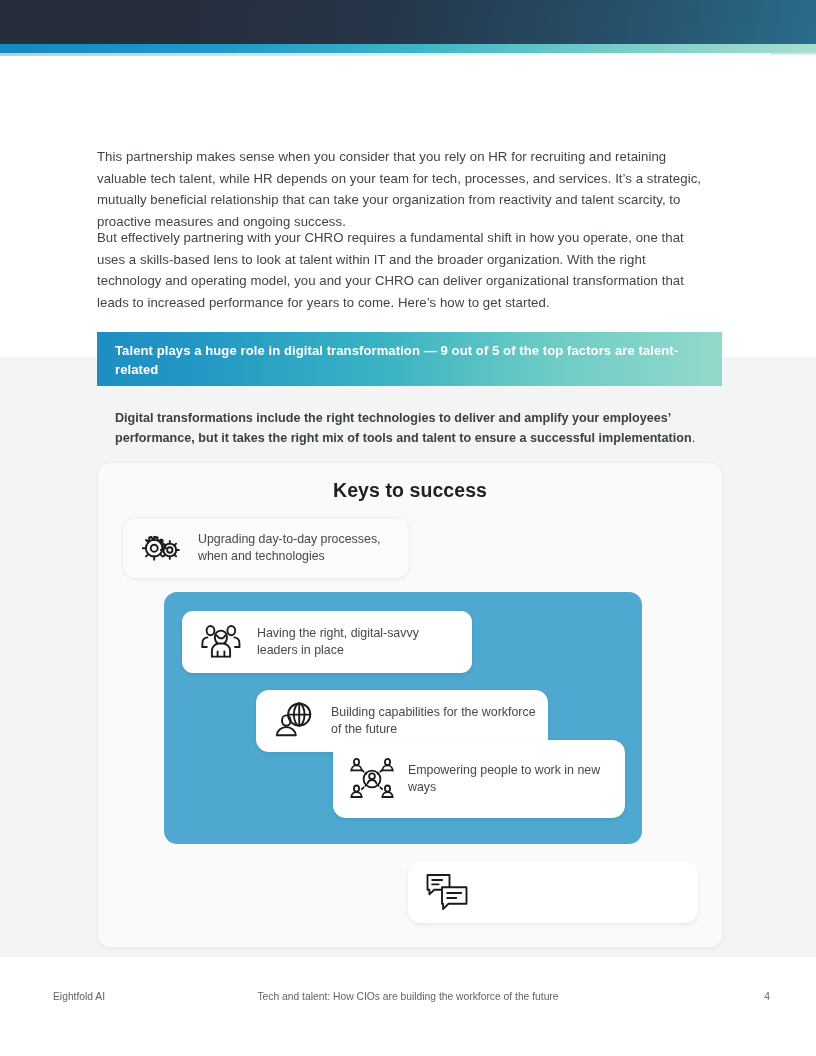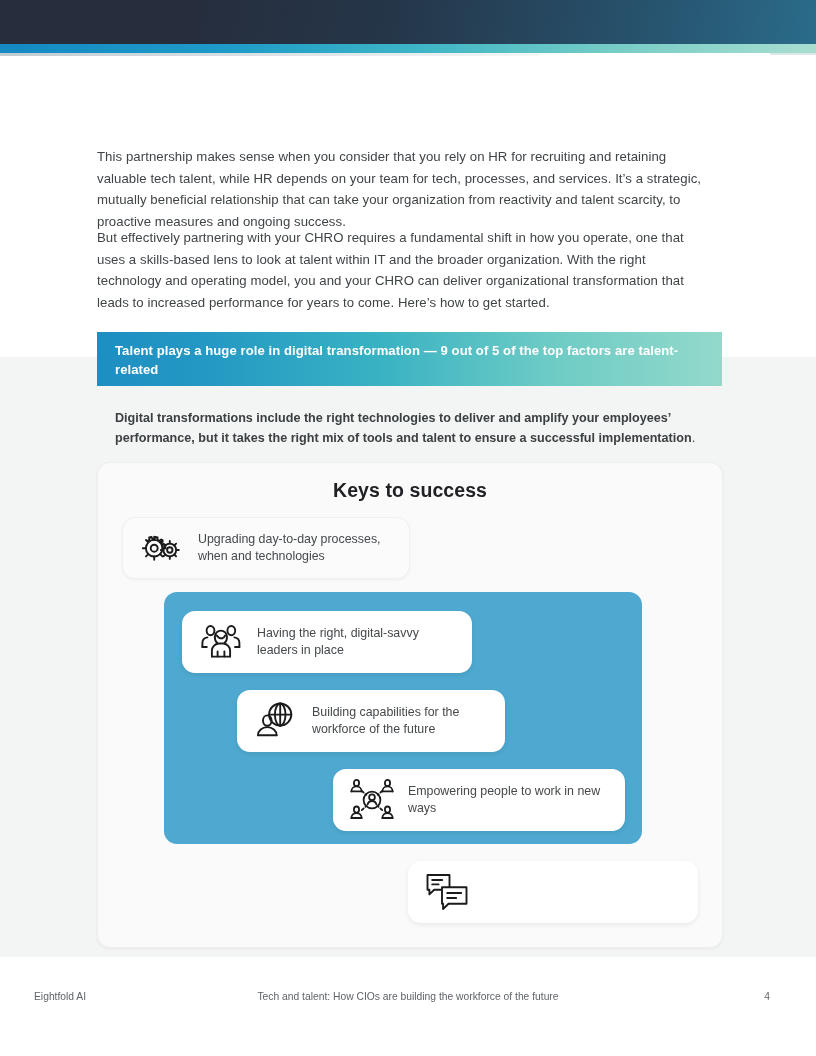--- a/index.html
+++ b/index.html
@@ -164,36 +164,36 @@
   .pill-label {
     font-size: 12.4px;
     line-height: 17.5px;
     color: #45494c;
     margin-left: 13px;
     margin-right: 10px;
   }
 
   
   .pill-1 { left: 122px; top: 517px; width: 288px; height: 62px; }
-  .pill-2 { left: 182px; top: 611px; width: 290px; height: 62px; }
-  .pill-3 { left: 237px; top: 690px; width: 268px; height: 62px; }
-  .pill-4 { left: 333px; top: 769px; width: 292px; height: 62px; }
+  .pill-2 { left: 182px; top: 611px; width: 290px; height: 62px; border-radius: 11px; }
+  .pill-3 { left: 256px; top: 690px; width: 292px; height: 62px; }
+  .pill-4 { left: 333px; top: 740px; width: 292px; height: 78px; }
   .pill-5 { left: 408px; top: 861px; width: 290px; height: 62px; }
 
   
   .footer {
     position: absolute;
     left: 0;
     top: 991px;
     width: 816px;
     height: 18px;
     font-size: 10.3px;
     color: #5f6368;
   }
-  .footer-left  { position: absolute; left: 34px;  top: 0; }
+  .footer-left  { position: absolute; left: 53px;  top: 0; }
   .footer-center{ position: absolute; left: 0; top: 0; width: 816px; text-align: center; }
   .footer-right { position: absolute; right: 46px; top: 0; }
 </style>
 </head>
 <body>
 
 <div class="header-band"></div>
 <div class="header-accent"></div>
 <div class="header-accent-shadow"></div>
 <div class="header-accent-shadow2"></div>

